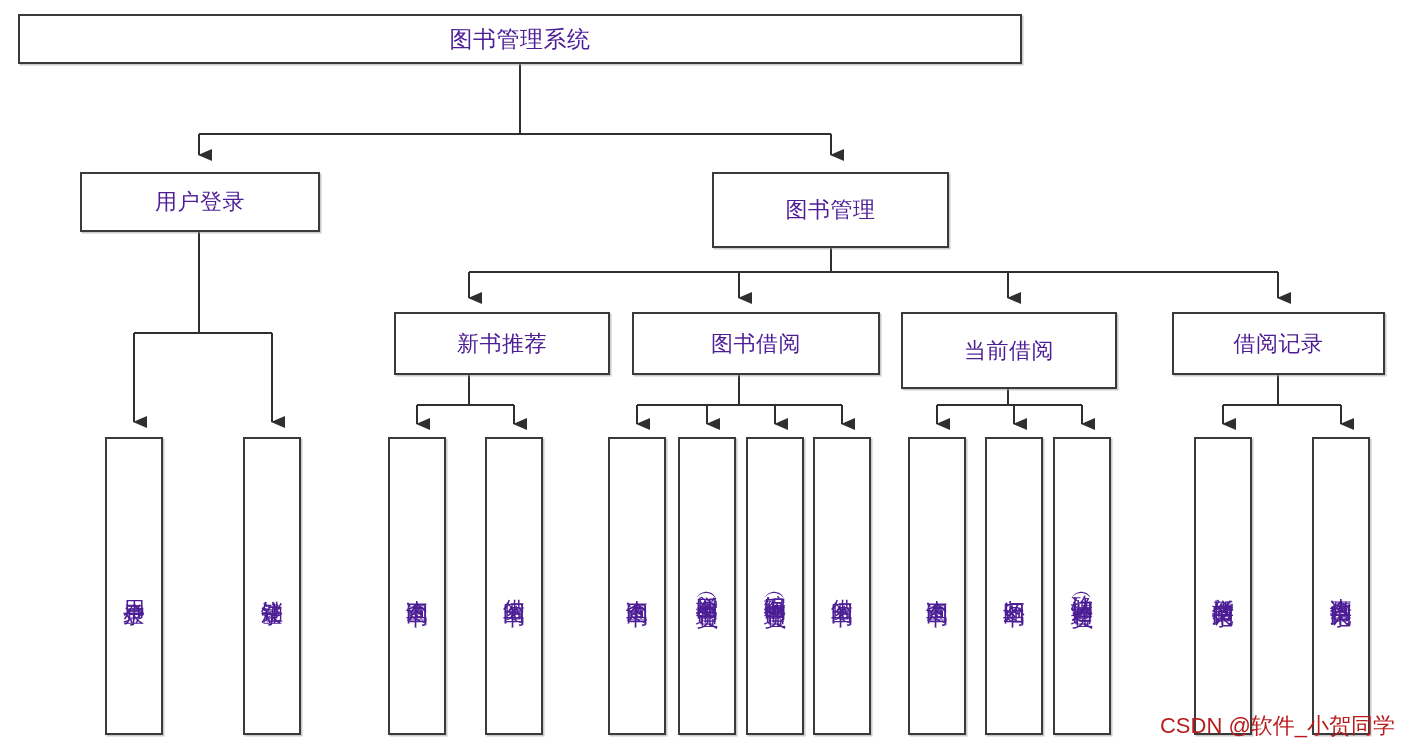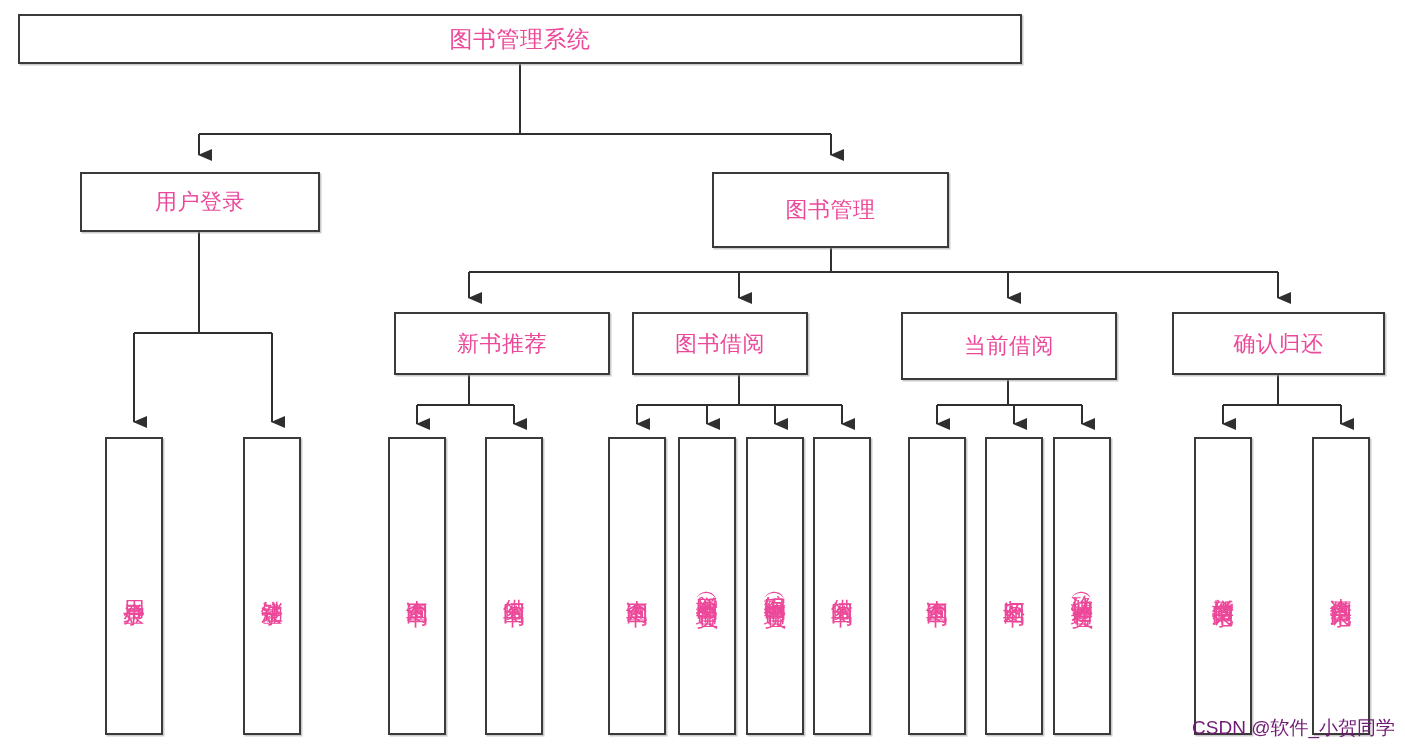--- a/index.html
+++ b/index.html
@@ -11,41 +11,41 @@
   svg.canvas{position:absolute;left:0;top:0;width:1405px;height:747px;}
   .node-box{
     position:absolute;
     background:#ffffff;
     border:2px solid #3a3a3a;
     box-shadow:1.5px 1.5px 0 0 rgba(160,160,160,0.55);
     box-sizing:border-box;
     display:flex;align-items:center;justify-content:center;
   }
   .node-label{
-    color:#ec4899;
+    color:#4c1d95;
     white-space:nowrap;
     line-height:1.05;
     text-align:center;
     letter-spacing:0.5px;
   }
   .h-label{font-size:22px;}
   .root .h-label{font-size:23px;}
   .v-label{
     writing-mode:vertical-rl;
     text-orientation:upright;
     font-size:22px;
     letter-spacing:2px;
     line-height:1;
     white-space:nowrap;
   }
   .watermark{
     position:absolute;
     right:10px;bottom:6px;
-    font-size:19px;
-    color:#701a75;
+    font-size:22px;
+    color:#b91c1c;
     white-space:nowrap;
     pointer-events:none;
   }
 </style>
 </head>
 <body>
 
 <div id="diagram">
 
   <svg class="canvas" viewBox="0 0 1405 747">
@@ -107,30 +107,30 @@
   </div>
 
   <div class="node-box" style="left:712px;top:172px;width:237px;height:76px;">
     <span class="node-label h-label">图书管理</span>
   </div>
 
   <div class="node-box" style="left:362px;top:312px;width:216px;height:63px;margin-left:32px;">
     <span class="node-label h-label">新书推荐</span>
   </div>
 
-  <div class="node-box" style="left:632px;top:312px;width:176px;height:63px;">
+  <div class="node-box" style="left:632px;top:312px;width:248px;height:63px;">
     <span class="node-label h-label">图书借阅</span>
   </div>
 
-  <div class="node-box" style="left:901px;top:312px;width:216px;height:68px;">
+  <div class="node-box" style="left:901px;top:312px;width:216px;height:77px;">
     <span class="node-label h-label">当前借阅</span>
   </div>
 
   <div class="node-box" style="left:1172px;top:312px;width:213px;height:63px;">
-    <span class="node-label h-label">确认归还</span>
+    <span class="node-label h-label">借阅记录</span>
   </div>
 
   <div class="node-box" style="left:105px;top:437px;width:58px;height:298px;">
     <span class="node-label v-label">用户登录</span>
   </div>
   <div class="node-box" style="left:243px;top:437px;width:58px;height:298px;">
     <span class="node-label v-label">注销登录</span>
   </div>
 
   <div class="node-box" style="left:388px;top:437px;width:58px;height:298px;">

